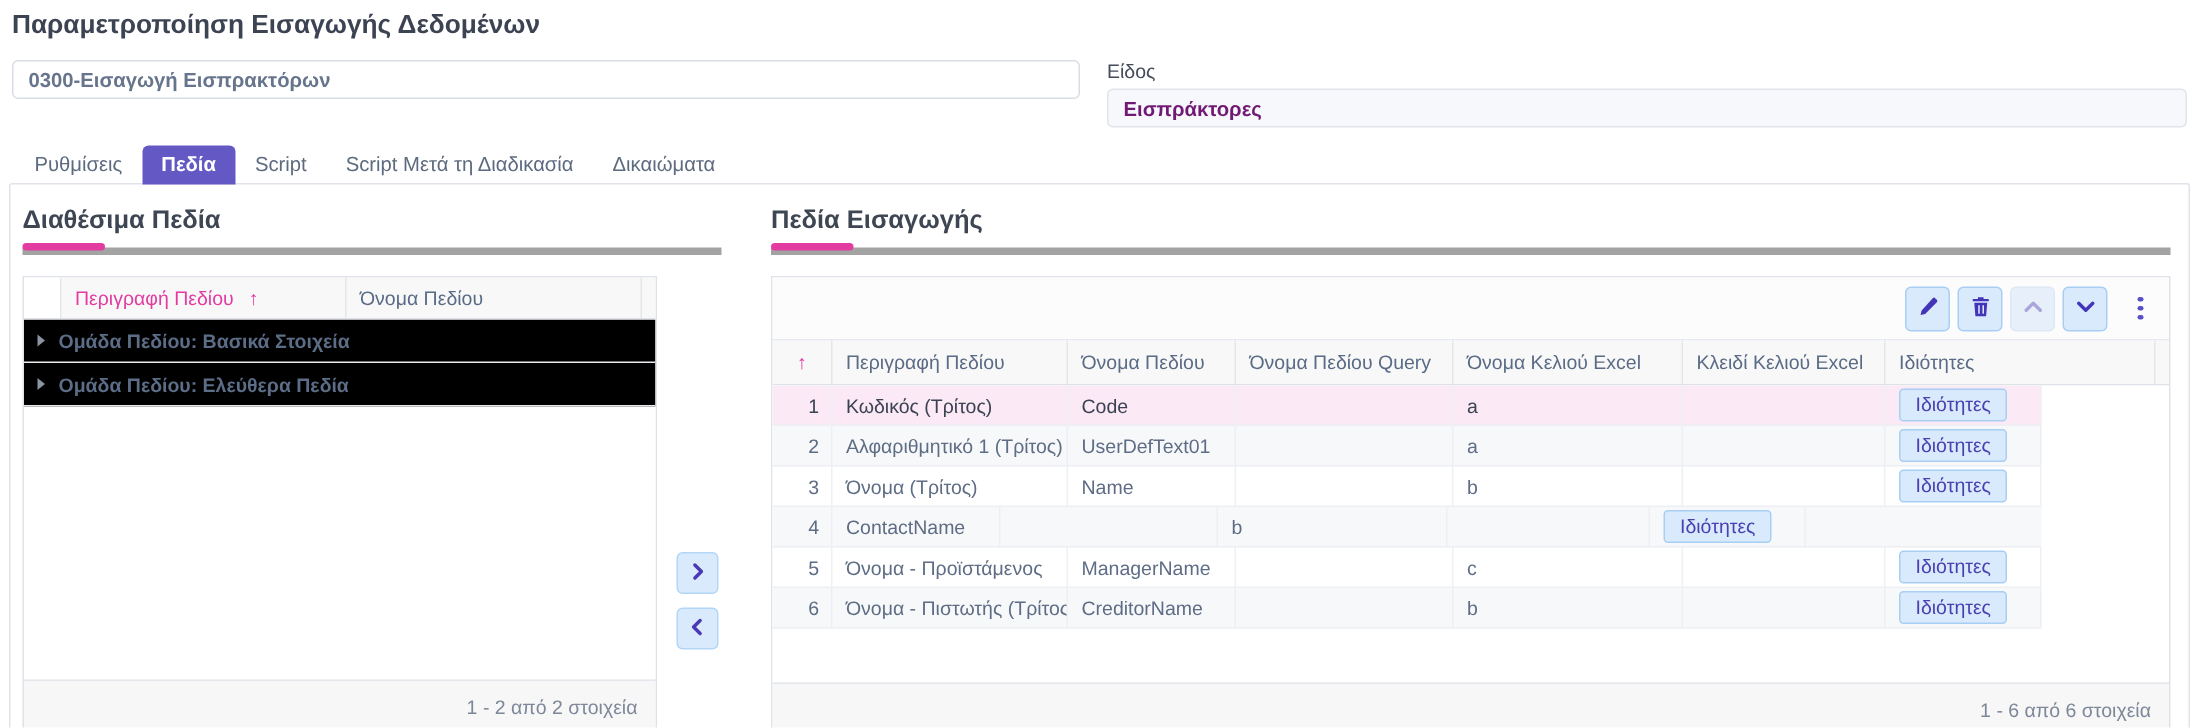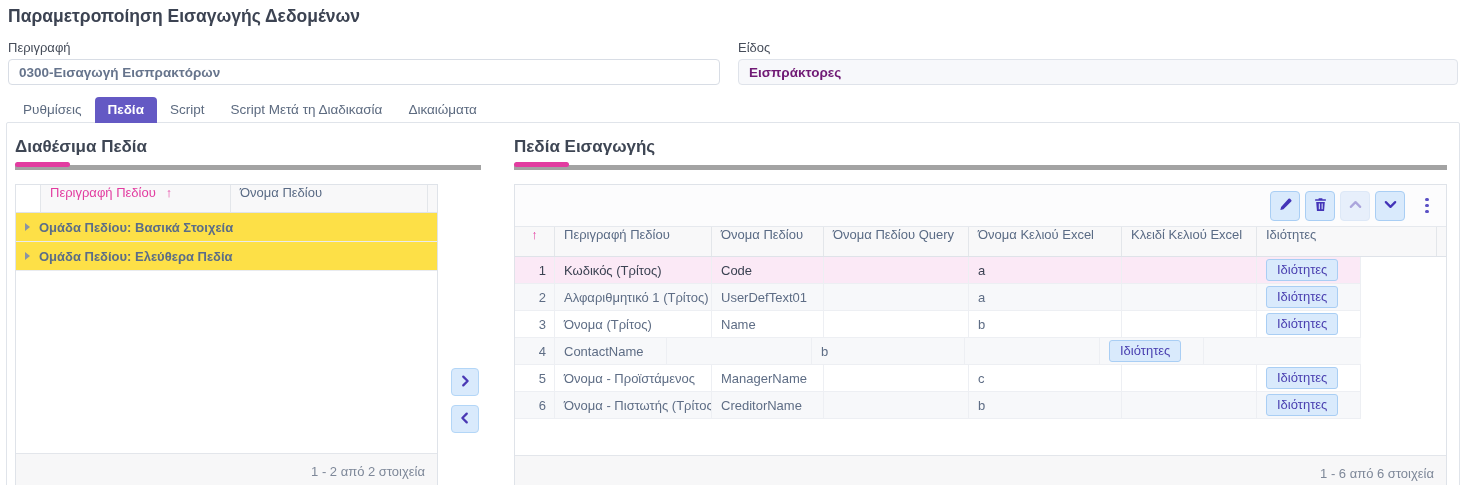--- a/index.html
+++ b/index.html
@@ -51,35 +51,35 @@
     background:var(--accent-pink);border-radius:3px;
   }
   .left-col{width:466px;flex:none;}
   .right-col{flex:1;margin-left:33px;}
   
   .grid{border:1px solid #dfe3e9;display:flex;flex-direction:column;background:#fff;}
   .grid-left{width:423px;height:306px;}
   .grid-right{height:308px;}
   .grid-header{display:flex;background:#f8f8f9;border-bottom:1px solid #dfe3e9;flex:none;}
   .hcell{
-    display:flex;padding:0 9px;color:#5a6b85;
+    display:flex;align-items:center;padding:0 9px;color:#5a6b85;
     border-right:1px solid #e3e6ea;overflow:hidden;white-space:nowrap;cursor:pointer;
   }
   .hdr-fill{flex:1;}
   .hdr-spacer{width:10px;border-left:1px solid #e3e6ea;flex:none;}
   .sorted{color:var(--accent-pink);}
   .sort-arrow{color:var(--accent-pink);margin-left:10px;font-size:13px;}
   
   .grid-left .grid-header{height:28px;}
   .lc-blank{width:25px;background:#fff;padding:0;}
   .lc-desc{width:190px;}
   .lc-name{width:196px;border-right:none;}
   .group-row{
     display:flex;align-items:center;height:29px;border-bottom:1px solid #e9ebef;
-    padding-left:9px;background:#fde047;cursor:pointer;flex:none;
+    padding-left:9px;background:#000000;cursor:pointer;flex:none;
   }
   .tri{width:0;height:0;border-left:5px solid #8a94a3;border-top:4px solid transparent;
     border-bottom:4px solid transparent;margin-right:9px;flex:none;}
   .group-label{font-weight:700;color:#5b6d87;white-space:nowrap;}
   .grid-body{flex:1;overflow:hidden;background:#fff;}
   .grid-footer{
     height:36px;background:#f7f7f8;border-top:1px solid #e3e6eb;flex:none;
     display:flex;align-items:center;justify-content:flex-end;
     padding-right:12px;color:#7e8899;font-size:13px;
   }
@@ -132,21 +132,20 @@
 </style>
 </head>
 <body>
 
 <div class="page">
 
   <div class="page-title">Παραμετροποίηση Εισαγωγής Δεδομένων</div>
 
   <div class="form-row">
     <div class="field field-desc">
-      <label>Περιγραφή</label>
       <input class="text-input" type="text" value="0300-Εισαγωγή Εισπρακτόρων" style="">
     </div>
     <div class="field field-kind">
       <label>Είδος</label>
       <input class="text-input" type="text" disabled="" value="Εισπράκτορες" style="">
     </div>
   </div>
 
   <div class="tabs">
     <div class="tab">Ρυθμίσεις</div>

